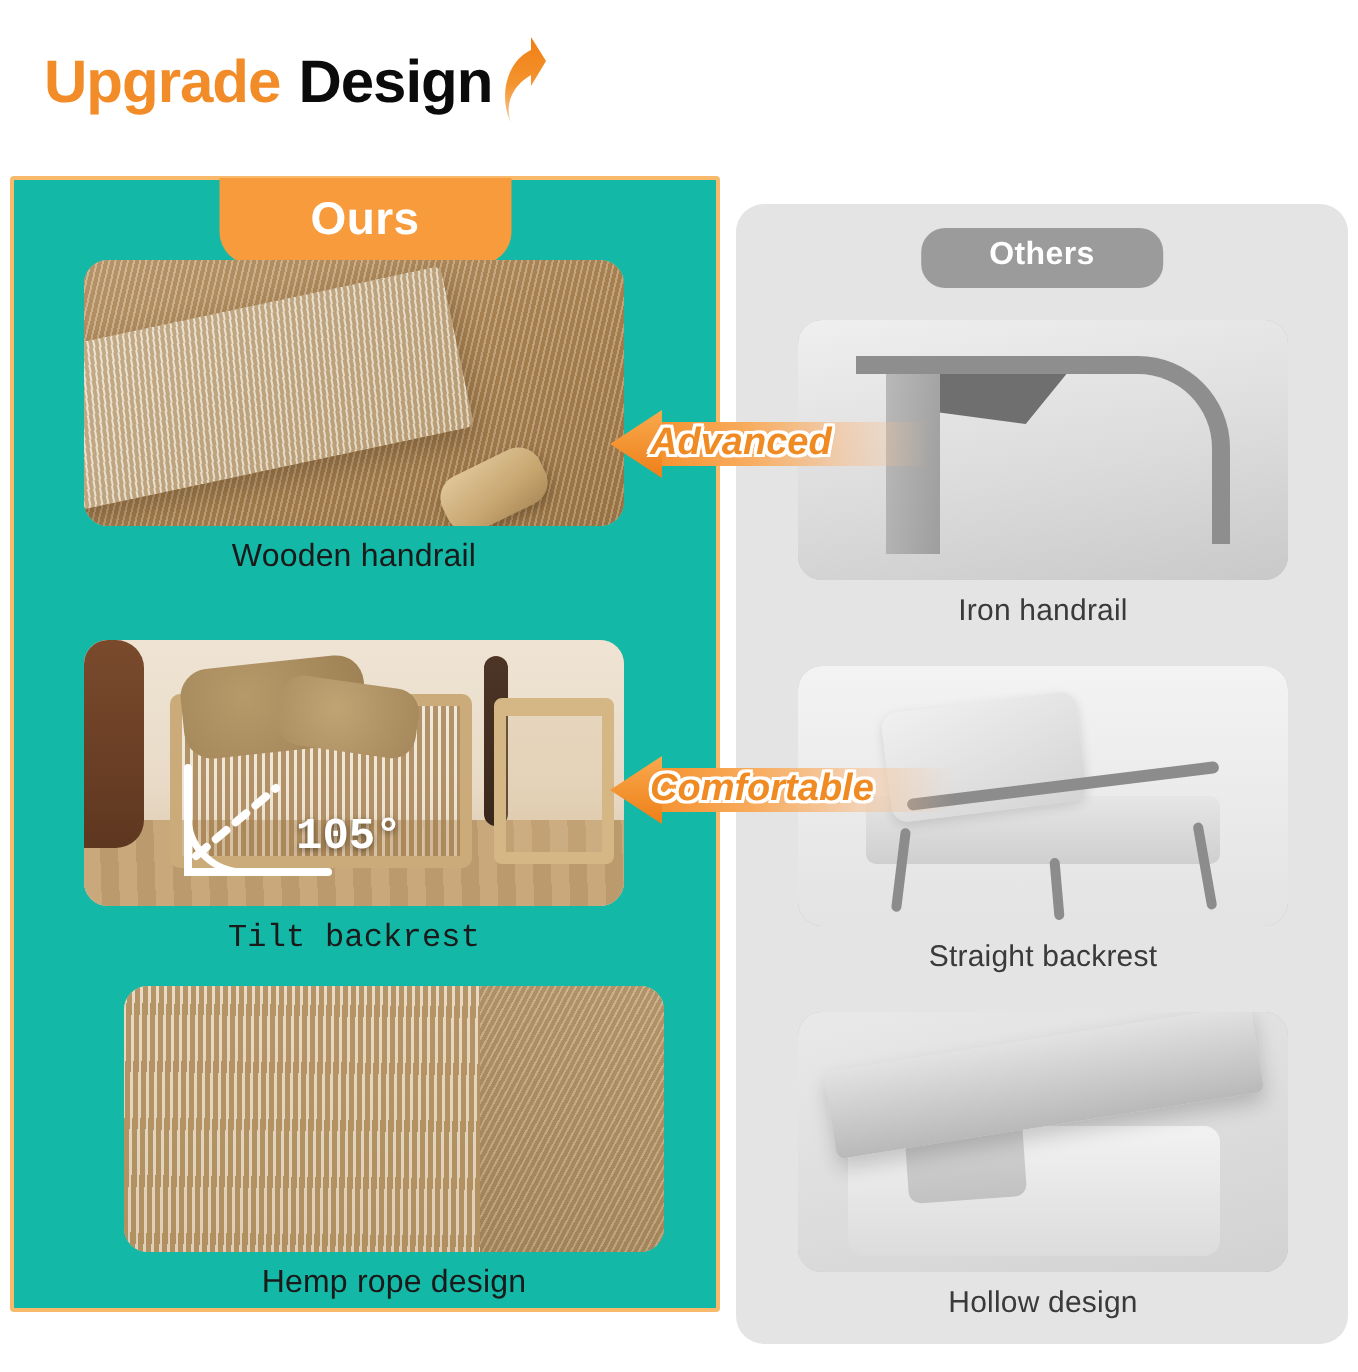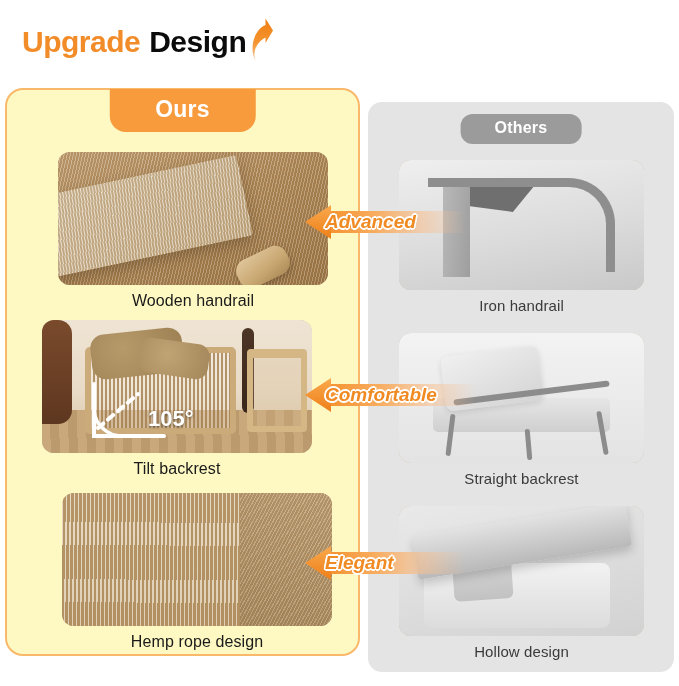--- a/index.html
+++ b/index.html
@@ -35,22 +35,22 @@
   .h-up { color: #F28C28; }
   .h-de { color: #0b0b0b; margin-left: 9px; }
   .h-arrow { margin-left: 3px; position: relative; width: 30px; height: 48px; }
   .h-arrow svg { position: absolute; left: 0; top: 0; }
 
   
   .panels { position: absolute; left: 5px; top: 88px; width: 669px; height: 592px; }
 
   .panel-ours {
     position: absolute; left: 0; top: 0; width: 355px; height: 568px;
-    background: #fef9c3; border: 2px solid #f8b96a;
-    border-radius: 18px;
+    background: #14b8a6; border: 2px solid #f8b96a;
+    border-radius: 2px;
   }
   .panel-others {
     position: absolute; left: 363px; top: 14px; width: 306px; height: 570px;
     background: #e4e4e4; border-radius: 14px;
   }
 
   .badge {
     position: absolute; top: -2px; left: 50%; transform: translateX(-50%);
     color: #ffffff; font-size: 23px; font-weight: 700;
     padding: 7px 38px 9px; border-radius: 0 0 16px 16px;
@@ -211,29 +211,29 @@
         <path d="M4.5 43.5 C 1 34, 5.5 24.5, 14.5 19.5 L 14.5 25 L 22 12.5 L 14.5 0.5 L 14.5 7 C 2.5 12.5, -2 30, 4.5 43.5 Z" fill="url(#ag)" transform="translate(2,0)"></path>
       </svg>
     </span>
   </div>
 
   <div class="panels">
 
     <div class="panel-ours">
       <div class="badge badge-ours">Ours</div>
 
-      <div class="item ours-item" style="top:62px;margin-left:16px;">
+      <div class="item ours-item" style="top:40px;">
         <div class="photo">
           <div class="tex rope-a"></div>
           <div class="dowel"></div>
         </div>
         <div class="caption">Wooden handrail</div>
       </div>
 
-      <div class="item ours-item" style="top:230px;">
+      <div class="item ours-item" style="top:230px;font-family:Liberation Mono, monospace;">
         <div class="photo">
           <div class="tex room">
             <div class="floor"></div>
             <div class="wall-l"></div>
             <div class="lamp"></div>
             <div class="table"></div>
             <div class="chair"></div>
             <div class="cush"></div>
             <div class="cush2"></div>
           </div>
@@ -307,20 +307,15 @@
       <div class="tail"></div>
       <span class="txt">Advanced</span>
     </div>
 
     <div class="arrow" style="left:300px; top:290px; width:172px;">
       <div class="head"></div>
       <div class="tail"></div>
       <span class="txt">Comfortable</span>
     </div>
 
-    <div class="arrow" style="left:300px; top:458px;">
-      <div class="head"></div>
-      <div class="tail"></div>
-      <span class="txt">Elegant</span>
-    </div>
 
   </div>
 </div>
 
 </body></html>

